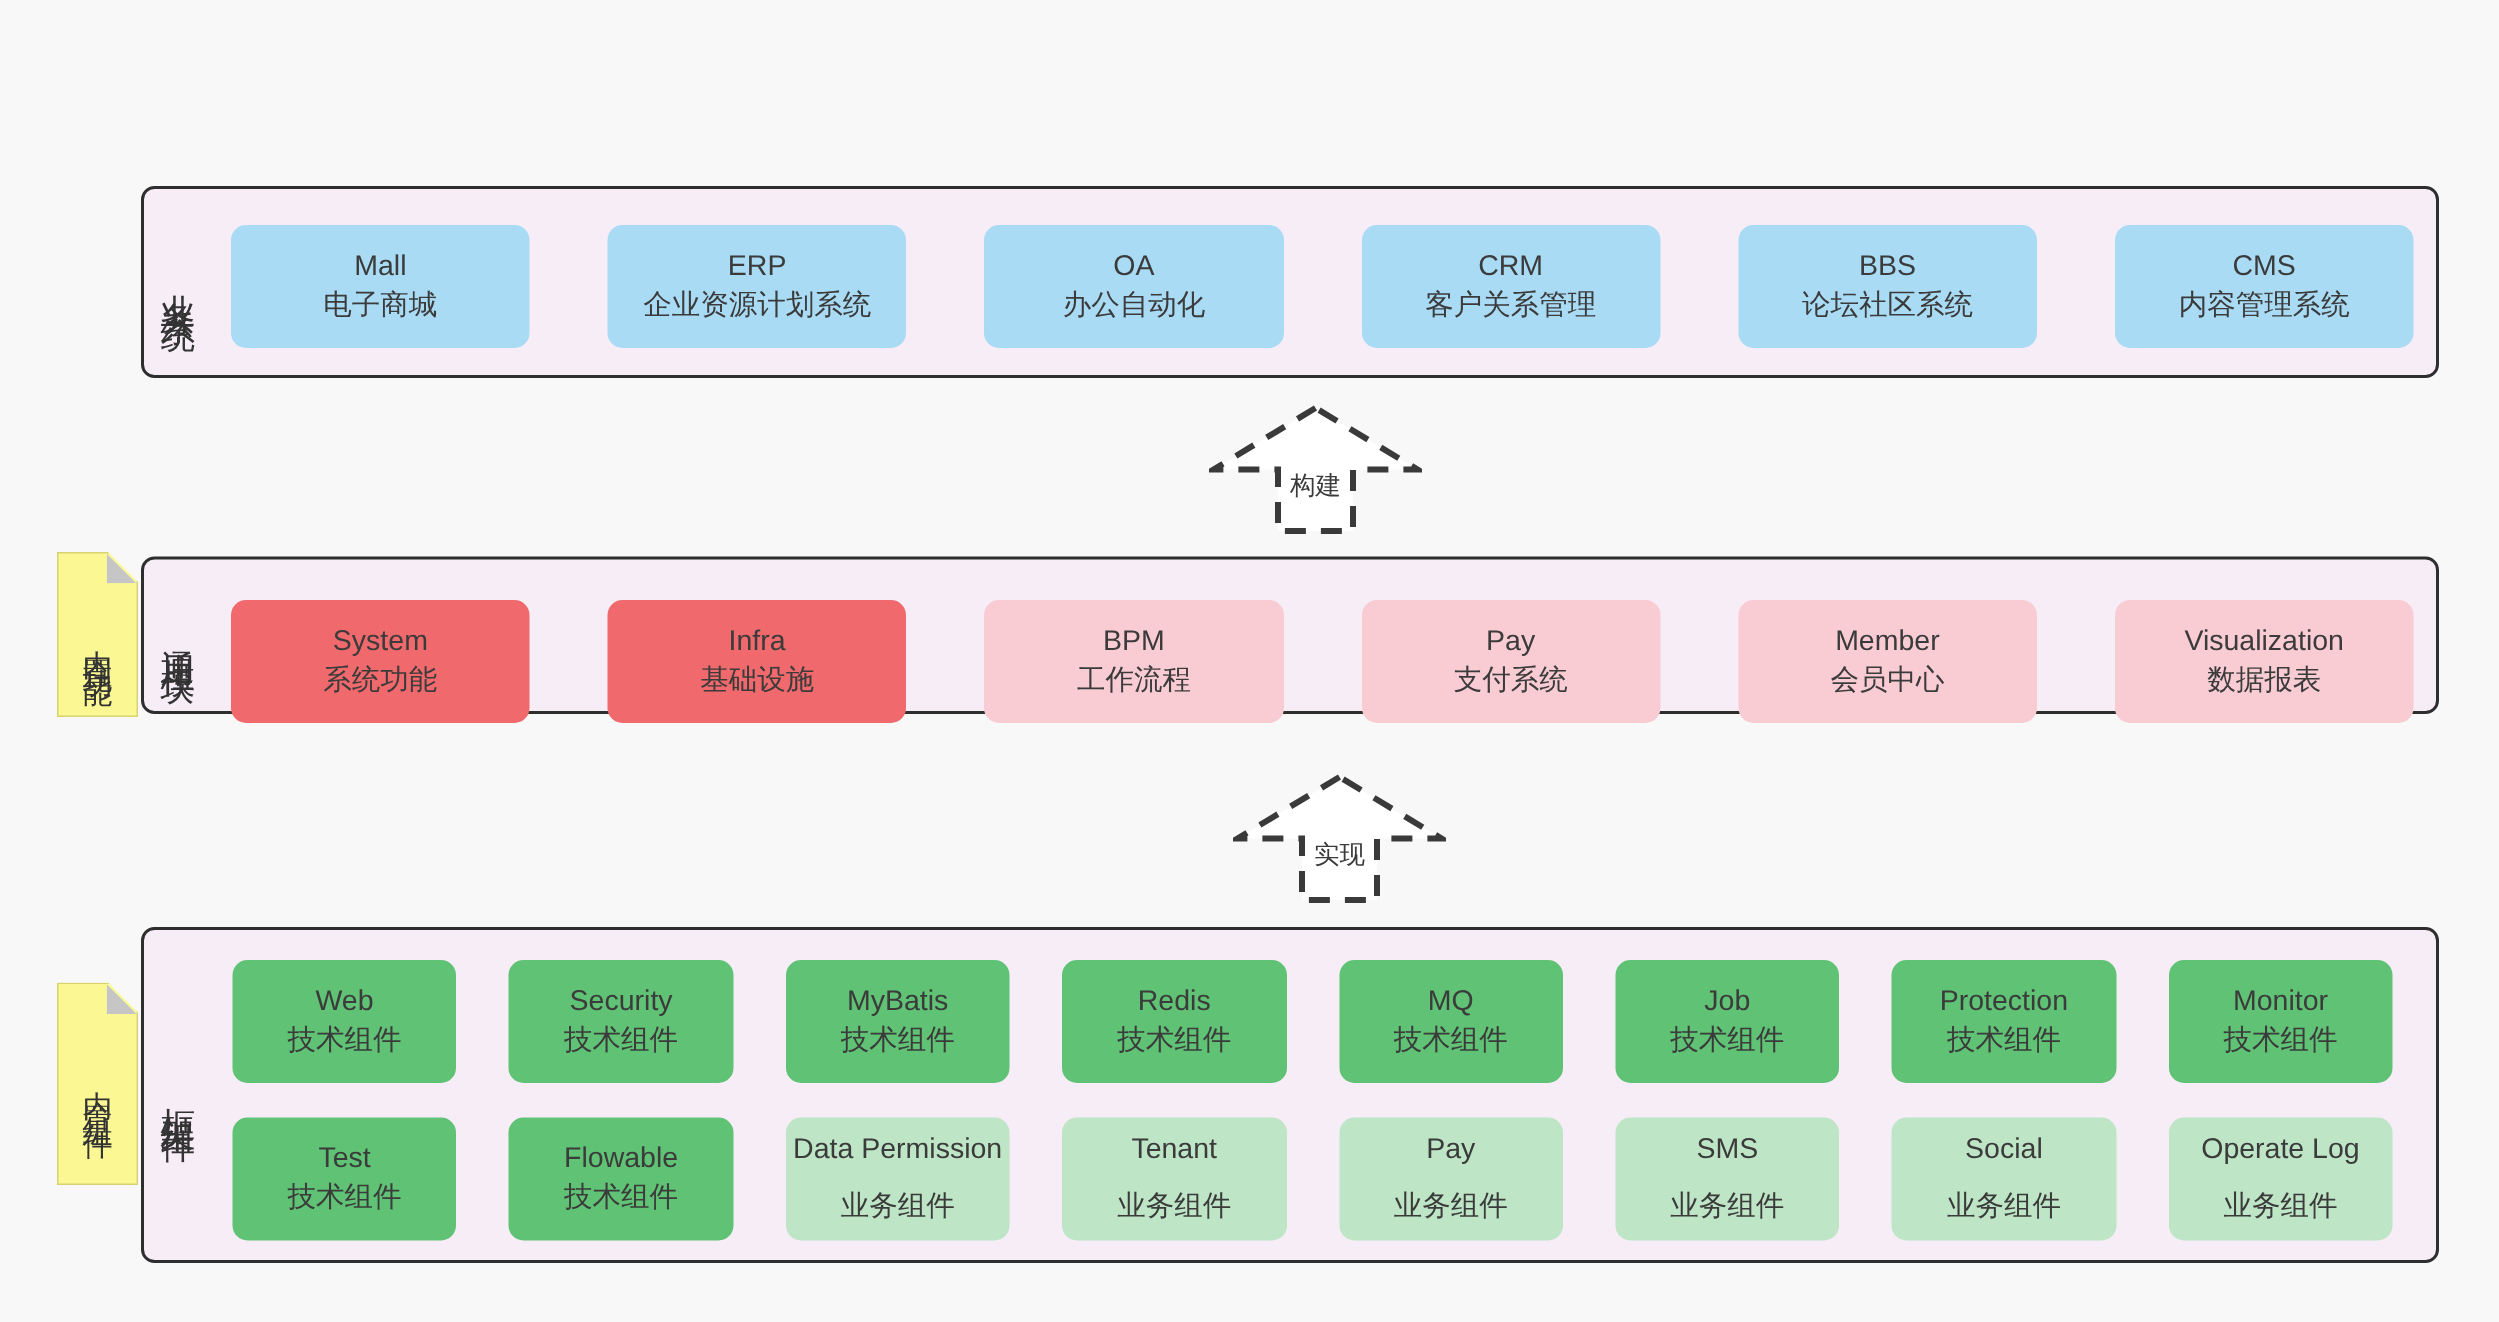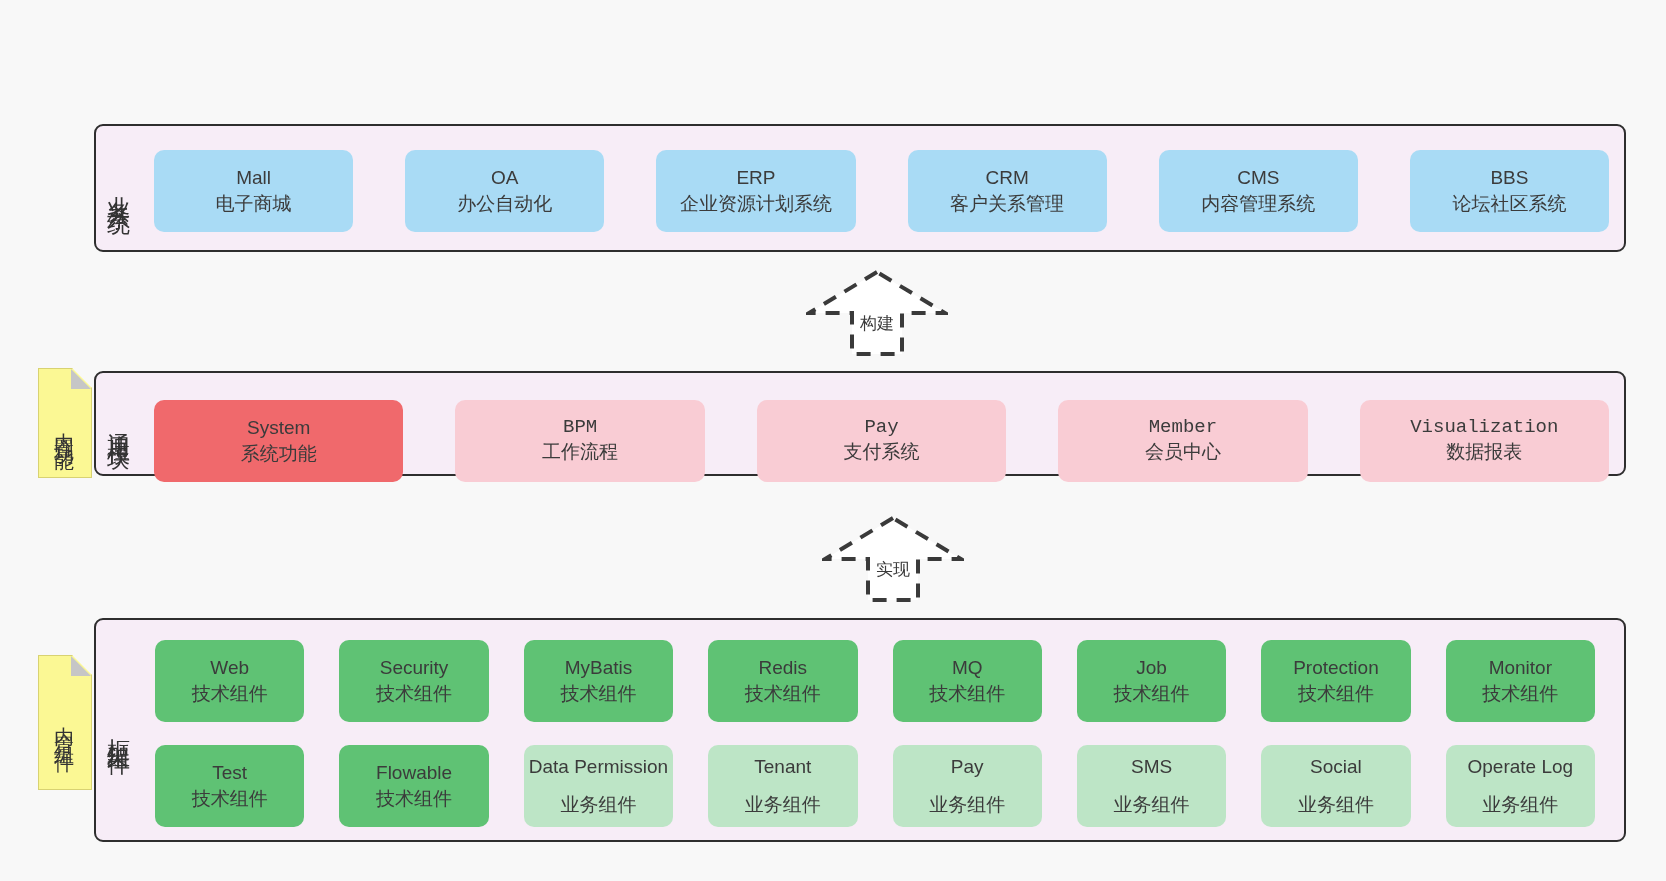--- a/index.html
+++ b/index.html
@@ -30,21 +30,21 @@
   .row-top{top:24px;}
   .row-mid{top:27px;}
   .row-c1{top:20px;}
   .row-c2{top:125px;}
 
   .box{flex:1;border-radius:10px;display:flex;flex-direction:column;align-items:center;
        justify-content:center;text-align:center;color:var(--text);font-size:19px;
        line-height:1.35;padding:2px 4px;}
   .v-blue{background:var(--blue);}
   .v-red{background:var(--red);}
-  .v-pink{background:var(--pink);font-family:Liberation Mono, monospace;}
+  .v-pink{background:var(--pink);}
   .v-green{background:var(--green);}
   .v-lightgreen{background:var(--light-green);gap:12px;}
 
   .sticky{position:absolute;left:38px;width:54px;background:var(--sticky-yellow);
           border:1px solid var(--sticky-border);z-index:3;
           clip-path:polygon(0 0,calc(100% - 20px) 0,100% 20px,100% 100%,0 100%);}
   .sticky-mid{top:368px;height:110px;}
   .sticky-bot{top:655px;height:135px;}
   .sticky .fold{position:absolute;top:0;right:0;width:20px;height:20px;
           background:var(--fold-gray);clip-path:polygon(0 0,100% 100%,0 100%);}
@@ -66,38 +66,38 @@
 <div class="canvas">
 
   <div class="layer layer-business">
     <div class="layer-label">业务系统</div>
     <div class="row row6 row-top">
       <div class="box v-blue">
         <div>Mall</div>
         <div>电子商城</div>
       </div>
       <div class="box v-blue">
+        <div>ERP</div>
+        <div>企业资源计划系统</div>
+      </div>
+      <div class="box v-blue">
         <div>OA</div>
         <div>办公自动化</div>
       </div>
       <div class="box v-blue">
-        <div>ERP</div>
-        <div>企业资源计划系统</div>
-      </div>
-      <div class="box v-blue">
         <div>CRM</div>
         <div>客户关系管理</div>
       </div>
       <div class="box v-blue">
+        <div>BBS</div>
+        <div>论坛社区系统</div>
+      </div>
+      <div class="box v-blue">
         <div>CMS</div>
         <div>内容管理系统</div>
-      </div>
-      <div class="box v-blue">
-        <div>BBS</div>
-        <div>论坛社区系统</div>
       </div>
     </div>
   </div>
 
   <div class="arrow arrow-1">
     <svg width="142" height="90" viewBox="0 0 142 90">
       <path d="M71 4 L3 45 L46 45 L46 86 L96 86 L96 45 L139 45 Z" fill="#ffffff" stroke="var(--arrow-color)" stroke-width="4" stroke-dasharray="14 10"></path>
     </svg>
     <span class="arrow-label">构建</span>
   </div>
@@ -106,20 +106,24 @@
     <span class="fold"></span>
     <span class="sticky-text">内置功能</span>
   </div>
   <div class="layer layer-modules">
     <div class="layer-label">通用模块</div>
     <div class="row row6 row-mid">
       <div class="box v-red">
         <div>System</div>
         <div>系统功能</div>
       </div>
+      <div class="box v-red">
+        <div>Infra</div>
+        <div>基础设施</div>
+      </div>
       <div class="box v-pink">
         <div>BPM</div>
         <div>工作流程</div>
       </div>
       <div class="box v-pink">
         <div>Pay</div>
         <div>支付系统</div>
       </div>
       <div class="box v-pink">
         <div>Member</div>

